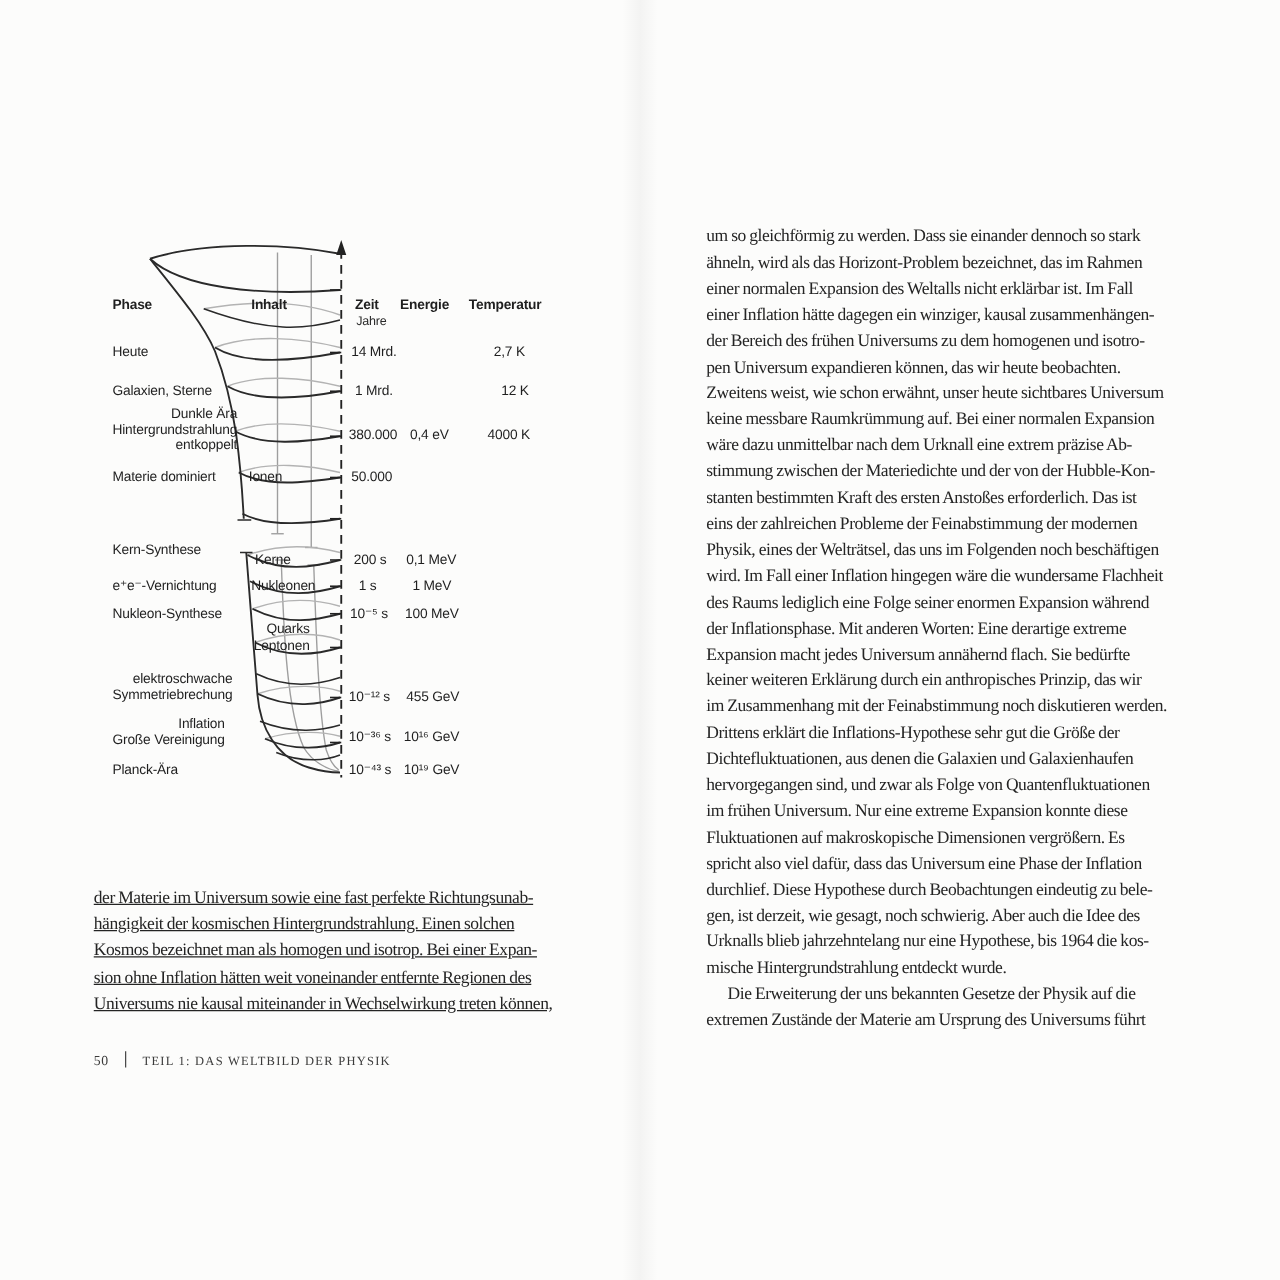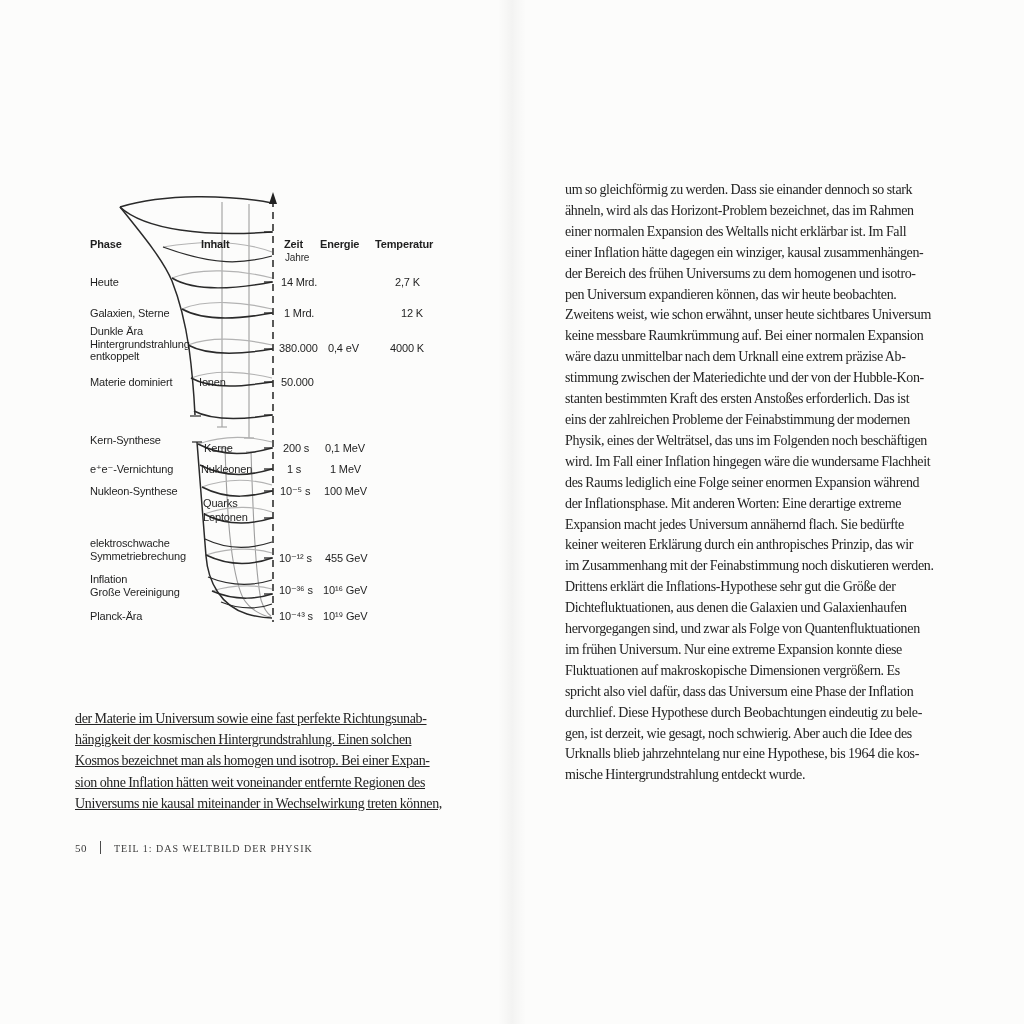--- a/index.html
+++ b/index.html
@@ -17,20 +17,21 @@
   .page-left{left:0;}
   .page-right{left:512px;}
 
   
   .figure{position:absolute;left:75px;top:190px;width:400px;height:450px;}
   .figure svg{position:absolute;left:0;top:0;}
   .fig-label{
     position:absolute;font-family:"Liberation Sans","DejaVu Sans",sans-serif;
     font-size:11px;line-height:12.5px;color:#1f1f1f;white-space:pre-line;
     letter-spacing:-0.15px;
+    text-align:right;
   }
   .fig-label.bold{font-weight:bold;}
   .fig-label.small{font-size:10px;color:#2a2a2a;}
 
   
   .caption{
     position:absolute;left:78px;top:655px;width:396px;margin:0;
     font-family:"Liberation Sans","DejaVu Sans",sans-serif;font-style:italic;
     font-size:11.5px;line-height:16.5px;color:#4a4a4a;white-space:pre-line;
     letter-spacing:-0.1px;
@@ -236,16 +237,18 @@
 Drittens erklärt die Inflations-Hypothese sehr gut die Größe der
 Dichtefluktuationen, aus denen die Galaxien und Galaxienhaufen
 hervorgegangen sind, und zwar als Folge von Quantenfluktuationen
 im frühen Universum. Nur eine extreme Expansion konnte diese
 Fluktuationen auf makroskopische Dimensionen vergrößern. Es
 spricht also viel dafür, dass das Universum eine Phase der Inflation
 durchlief. Diese Hypothese durch Beobachtungen eindeutig zu bele-
 gen, ist derzeit, wie gesagt, noch schwierig. Aber auch die Idee des
 Urknalls blieb jahrzehntelang nur eine Hypothese, bis 1964 die kos-
 mische Hintergrundstrahlung entdeckt wurde.</p>
+    <p class="body-text right-p2">Die Erweiterung der uns bekannten Gesetze der Physik auf die
+extremen Zustände der Materie am Ursprung des Universums führt</p>
 
   </div>
 
 </div>
 
 </body></html>

